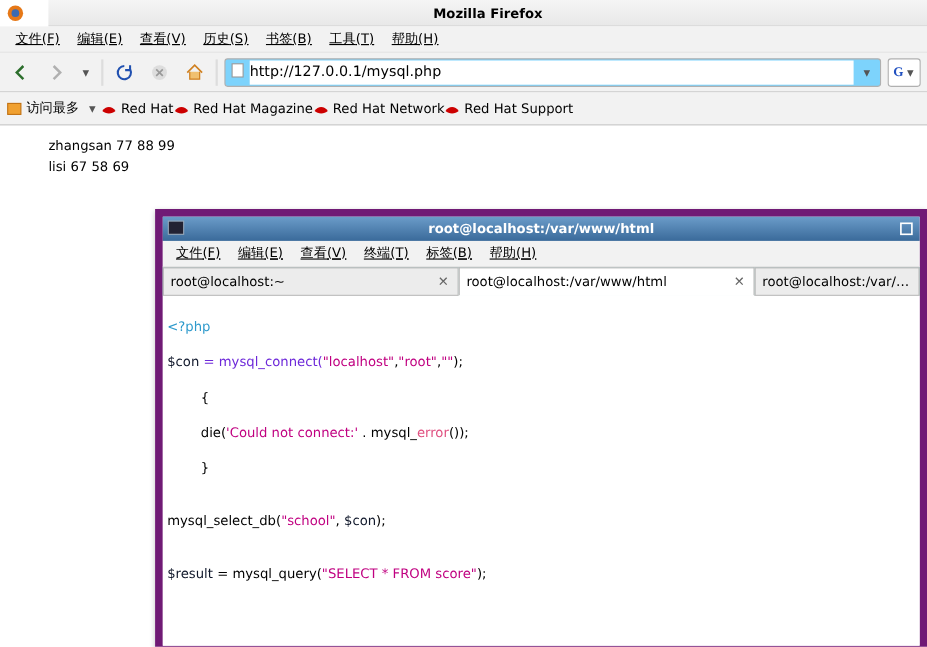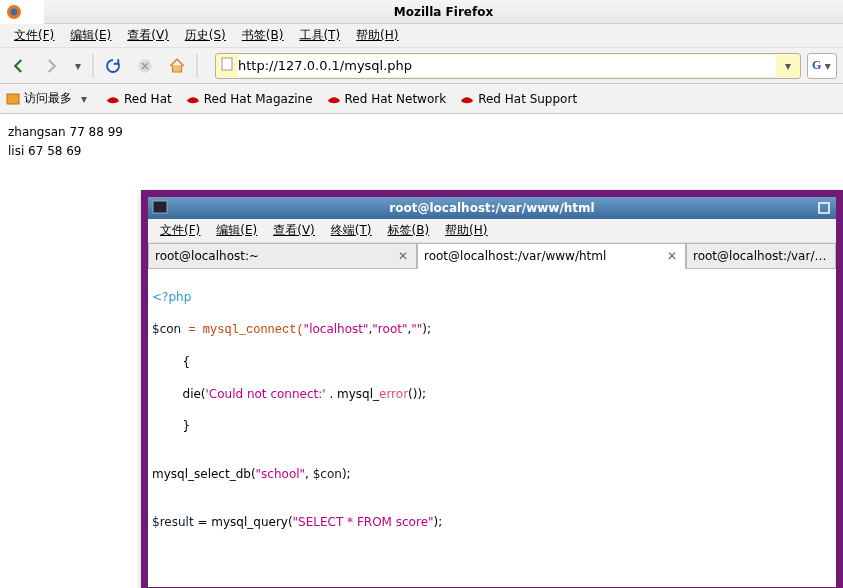--- a/index.html
+++ b/index.html
@@ -7,45 +7,45 @@
   .titlebar { height: 24px; background: linear-gradient(#f5f5f5, #e8e8e8); display: flex; align-items: center; justify-content: center; border-bottom: 1px solid #d0d0d0; margin-left: 44px; }
   .titlebar-icon { position: absolute; left: 6px; top: 4px; width: 16px; height: 16px; display:flex; align-items:center; justify-content:center; }
   .titlebar-title { font-weight: bold; }
   .menubar { height: 24px; background: #f2f2f2; display: flex; align-items: center; padding: 0 8px; gap: 4px; border-bottom: 1px solid #e0e0e0; }
   .menu-item { padding: 2px 6px; cursor: default; text-decoration: underline; }
   .menu-u { text-decoration: underline; }
   .toolbar { height: 36px; background: #f2f2f2; display: flex; align-items: center; padding: 0 6px; gap: 6px; border-bottom: 1px solid #c8c8c8; }
   .tbtn { width: 26px; height: 26px; display: flex; align-items: center; justify-content: center; border-radius: 3px; }
   .tbtn svg { width: 18px; height: 18px; }
   .sep { width: 2px; height: 24px; background: #ddd; }
-  .urlwrap { flex: 1; display: flex; align-items: center; height: 26px; border: 1px solid #b0b0b0; background: #fef9c3; border-radius: 3px; padding: 0 4px; gap: 4px; margin-left: 11px; }
+  .urlwrap { flex: 1; display: flex; align-items: center; height: 26px; border: 1px solid #b0b0b0; background: #7dd3fc; border-radius: 3px; padding: 0 4px; gap: 4px; margin-left: 0; }
   .urlwrap input { flex: 1; border: none; outline: none; font-size: 13px; height: 22px; }
   .dropdown-caret { width: 16px; display: flex; align-items: center; justify-content: center; color:#555; }
   .searchwrap { width: 30px; display: flex; align-items: center; height: 26px; border: 1px solid #b0b0b0; background: #fff; border-radius: 3px; padding: 0 4px; gap: 2px; }
-  .bookmarkbar { height: 30px; background: #f2f2f2; display: flex; align-items: center; padding: 0 6px; gap: 14px; border-bottom: 1px solid #c8c8c8; }
+  .bookmarkbar { height: 30px; background: #f2f2f2; display: flex; align-items: center; padding: 0 6px; gap: 0; border-bottom: 1px solid #c8c8c8; }
   .bm { display: flex; align-items: center; gap: 4px; cursor: default; }
   .bm svg { width: 14px; height: 14px; }
-  .content { padding: 10px 8px; font-family: serif; font-size: 14px; line-height: 1.4; }
+  .content { padding: 10px 8px; font-family: serif; font-size: 14px; line-height: 1.4; margin-left: 36px; }
   .content div { margin-bottom: 2px; }
 
   .terminal { position: absolute; left: 141px; top: 190px; width: 702px; height: 404px; border: 7px solid #701a75; background: #fff; display: flex; flex-direction: column; box-shadow: 0 2px 5px rgba(0,0,0,.25); }
   .term-titlebar { height: 22px; background: linear-gradient(#6b9cc9, #3a6a9a); display: flex; align-items: center; justify-content: center; color: #fff; font-weight: bold; position: relative; }
   .term-titlebar .ticon { position:absolute; left:4px; top:2px; display:flex; align-items:center; }
   .term-ctrl { position:absolute; right:2px; top:0; height:22px; display:flex; align-items:center; gap:2px; }
   .term-ctrl div { width:20px; height:18px; display:flex; align-items:center; justify-content:center; color:#fff; }
   .term-menubar { height: 24px; background: #f2f2f2; display: flex; align-items: center; padding: 0 6px; gap: 4px; border-bottom: 1px solid #e0e0e0; }
   .term-tabs { display: flex; height: 26px; background: #0f766e; align-items: flex-end; }
   .term-tab { flex: 1 1 0; min-width: 0; height: 26px; border: 1px solid #b8b8b8; background: #ececec; display: flex; align-items: center; padding: 0 6px; justify-content: space-between; overflow:hidden; white-space:nowrap; }
   .term-tab.active { background: #fff; border-bottom-color: #fff; }
   .tab-label { overflow: hidden; text-overflow: ellipsis; }
   .tab-close { color: #666; padding: 0 2px; }
   .term-body { flex: 1; background: #fff; padding: 4px 4px 0; font-family: "DejaVu Sans Mono", monospace; font-size: 13.5px; line-height: 16px; white-space: pre; overflow: hidden; }
   .c-tag { color: #2e9acc; }
   .c-var { color: #0f172a; }
-  .c-fn  { color: #c2410c; font-family: Liberation Mono, monospace; }
+  .c-fn  { color: #6d28d9; }
   .c-str { color: #c00080; }
   .c-err { color: #e05080; }
   .c-key { color: #d8b020; }
 </style>
 </head>
 <body>
 
 <div class="titlebar">
   <span class="titlebar-icon">
     <svg viewBox="0 0 16 16">

